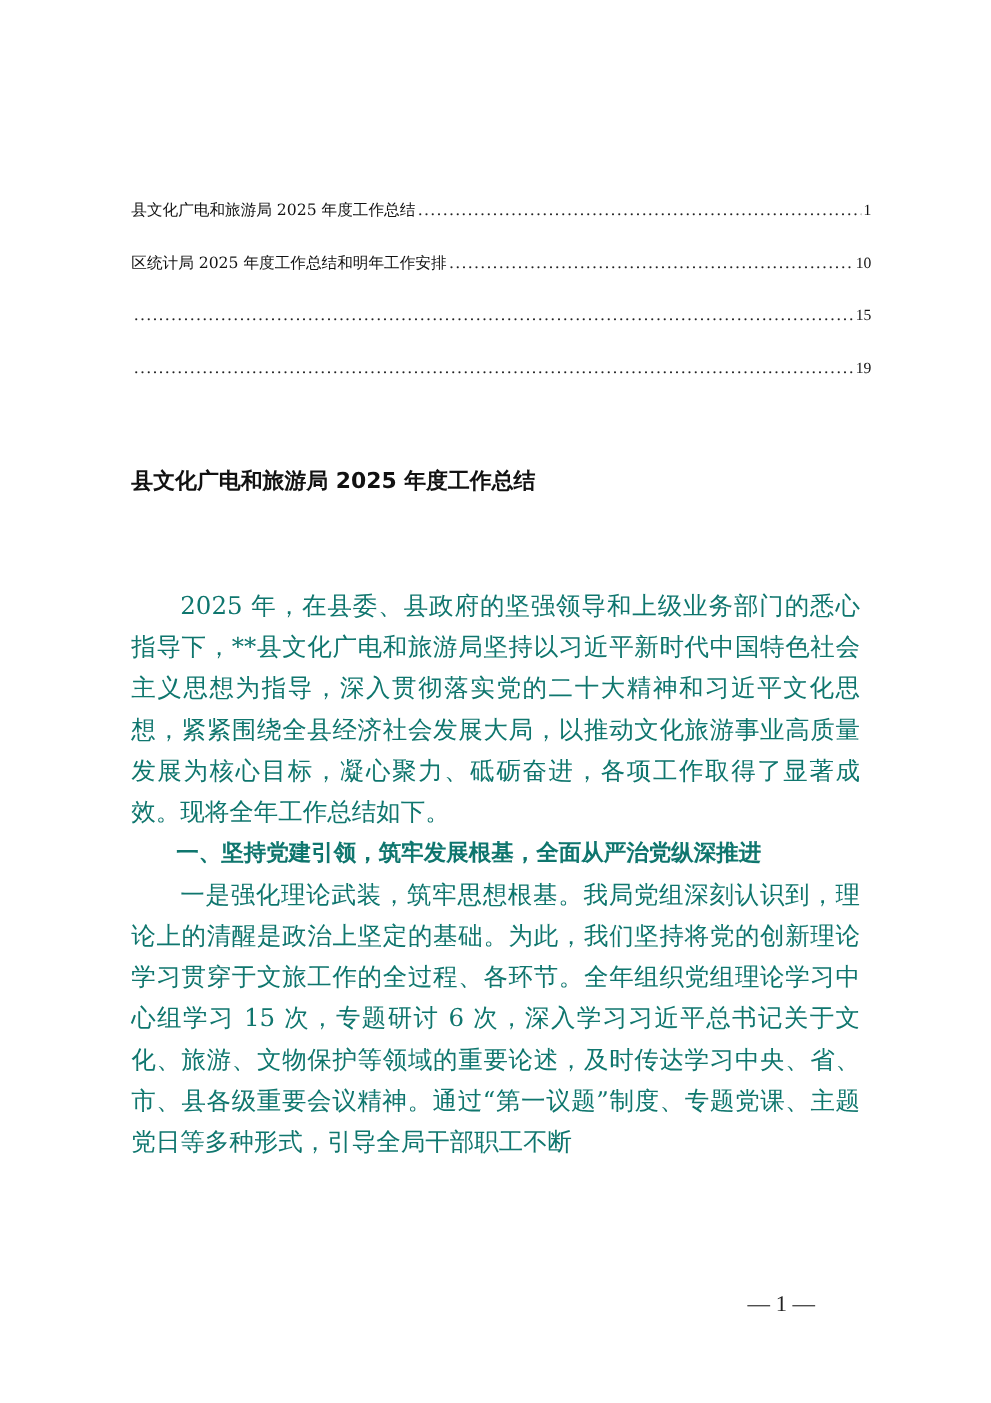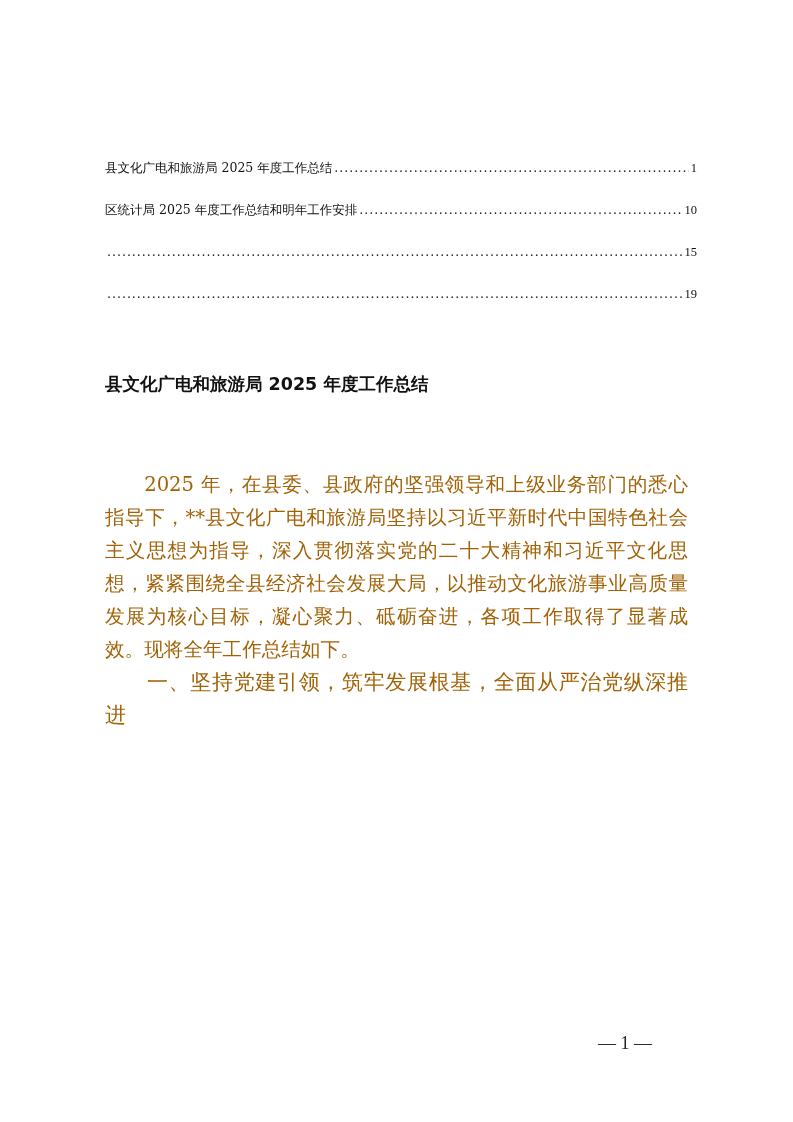--- a/index.html
+++ b/index.html
@@ -4,23 +4,23 @@
   <style>
     html, body { margin: 0; padding: 0; background: #ffffff; }
     body { width: 793px; height: 1122px; position: relative; overflow: hidden; color: #111; }
     .toc { position: absolute; left: 105px; top: 160px; width: 592px; }
     .toc-entry { display: flex; align-items: baseline; height: 42px; font-family: "DejaVu Serif", "Liberation Serif", serif; font-size: 12.5px; color: #111; }
     .toc-title { white-space: nowrap; }
     .toc-dots { flex: 1; overflow: hidden; white-space: nowrap; margin: 0 2px; letter-spacing: 1px; color: #222; }
     .toc-dots::after { content: "........................................................................................................................................................................................................................"; }
     .toc-page { white-space: nowrap; font-family: "Liberation Serif", serif; }
     .doc-title { position: absolute; left: 105px; top: 372px; font-family: "DejaVu Sans", "Liberation Sans", sans-serif; font-weight: bold; font-size: 17.5px; color: #111; margin: 0; }
-    .body-text { position: absolute; left: 105px; top: 468px; width: 583px; font-family: "DejaVu Serif", "Liberation Serif", serif; font-size: 19.6px; line-height: 33px; text-align: justify; text-align-last: left; color: #a16207; }
+    .body-text { position: absolute; left: 105px; top: 468px; width: 583px; font-family: "DejaVu Serif", "Liberation Serif", serif; font-size: 19.6px; line-height: 33px; text-align: justify; text-align-last: left; color: #0f766e; }
     .body-text p { margin: 0; text-indent: 2em; }
-    .heading-1 { font-family: "DejaVu Sans", "Liberation Sans", sans-serif; font-weight: normal; font-size: 21px; line-height: 33px; margin: 0; text-indent: 2em; }
+    .heading-1 { font-family: "DejaVu Sans", "Liberation Sans", sans-serif; font-weight: bold; font-size: 18px; line-height: 33px; margin: 0; text-indent: 2em; }
     .page-number { position: absolute; left: 598px; top: 1033px; font-family: "Liberation Serif", serif; font-size: 18px; color: #222; }
   </style>
 </head>
 <body>
 
 <div class="toc">
   <div class="toc-entry">
     <span class="toc-title">县文化广电和旅游局 2025 年度工作总结</span>
     <span class="toc-dots"></span>
     <span class="toc-page">1</span>
@@ -38,15 +38,16 @@
     <span class="toc-dots"></span>
     <span class="toc-page">19</span>
   </div>
 </div>
 
 <h1 class="doc-title">县文化广电和旅游局 2025 年度工作总结</h1>
 
 <div class="body-text">
   <p>2025 年，在县委、县政府的坚强领导和上级业务部门的悉心指导下，**县文化广电和旅游局坚持以习近平新时代中国特色社会主义思想为指导，深入贯彻落实党的二十大精神和习近平文化思想，紧紧围绕全县经济社会发展大局，以推动文化旅游事业高质量发展为核心目标，凝心聚力、砥砺奋进，各项工作取得了显著成效。现将全年工作总结如下。</p>
   <h2 class="heading-1">一、坚持党建引领，筑牢发展根基，全面从严治党纵深推进</h2>
+  <p>一是强化理论武装，筑牢思想根基。我局党组深刻认识到，理论上的清醒是政治上坚定的基础。为此，我们坚持将党的创新理论学习贯穿于文旅工作的全过程、各环节。全年组织党组理论学习中心组学习 15 次，专题研讨 6 次，深入学习习近平总书记关于文化、旅游、文物保护等领域的重要论述，及时传达学习中央、省、市、县各级重要会议精神。通过“第一议题”制度、专题党课、主题党日等多种形式，引导全局干部职工不断</p>
 </div>
 
 <div class="page-number">— 1 —</div>
 
 </body></html>

